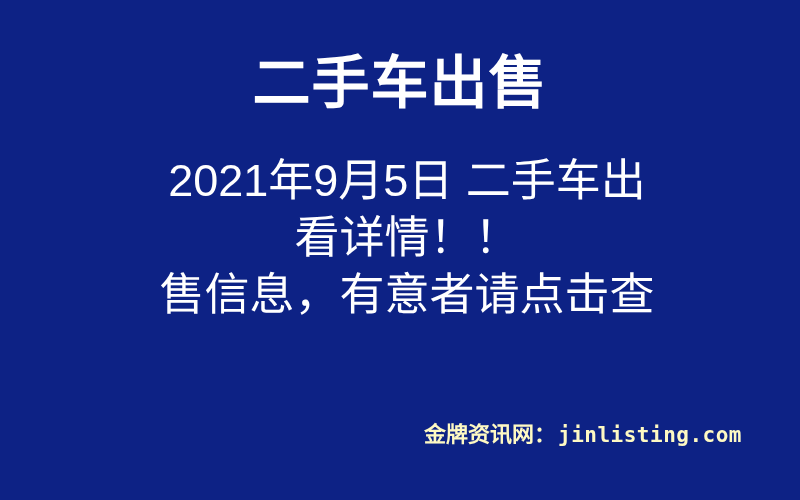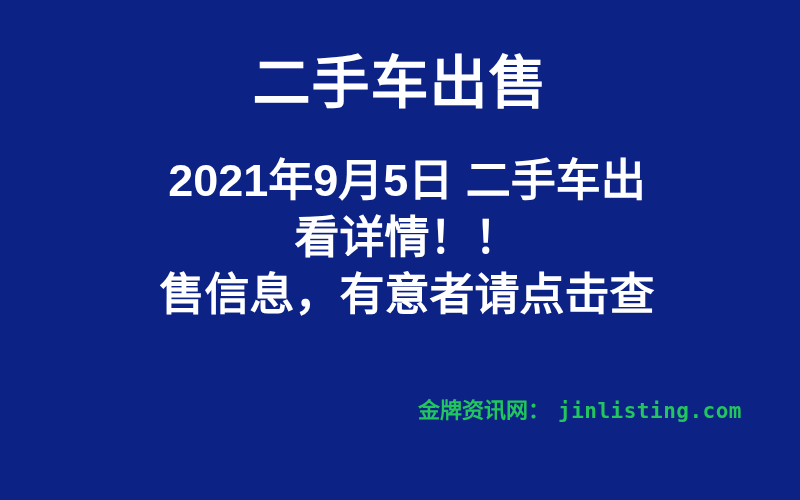--- a/index.html
+++ b/index.html
@@ -42,54 +42,54 @@
   
   .poster-body {
     position: absolute;
     left: 155px;
     top: 152px;
     width: 504px;
     text-align: center;
     color: #ffffff;
     font-family: "Liberation Sans", "DejaVu Sans", sans-serif;
     font-size: 45px;
-    font-weight: 700;
+    font-weight: 400;
     line-height: 57px;
     letter-spacing: 0px;
   }
 
   .poster-body .body-line {
     display: block;
     white-space: pre;
   }
 
   
   .poster-footer {
     position: absolute;
     right: 58px;
-    top: 392px;
+    top: 416px;
     display: flex;
     align-items: baseline;
-    color: #22c55e;
+    color: #fef9c3;
     white-space: nowrap;
   }
 
   .footer-site {
     font-family: "Liberation Sans", "DejaVu Sans", sans-serif;
     font-size: 22px;
     font-weight: 700;
     letter-spacing: 0px;
   }
 
   .footer-domain {
     font-family: "DejaVu Sans Mono", "Liberation Mono", monospace;
     font-size: 21px;
     font-weight: 700;
     letter-spacing: 0.5px;
-    margin-left: 8px;
+    margin-left: 2px;
   }
 </style>
 </head>
 <body>
 
 <div class="poster">
 
   <div class="poster-title">二手车出售</div>
 
   <div class="poster-body">

